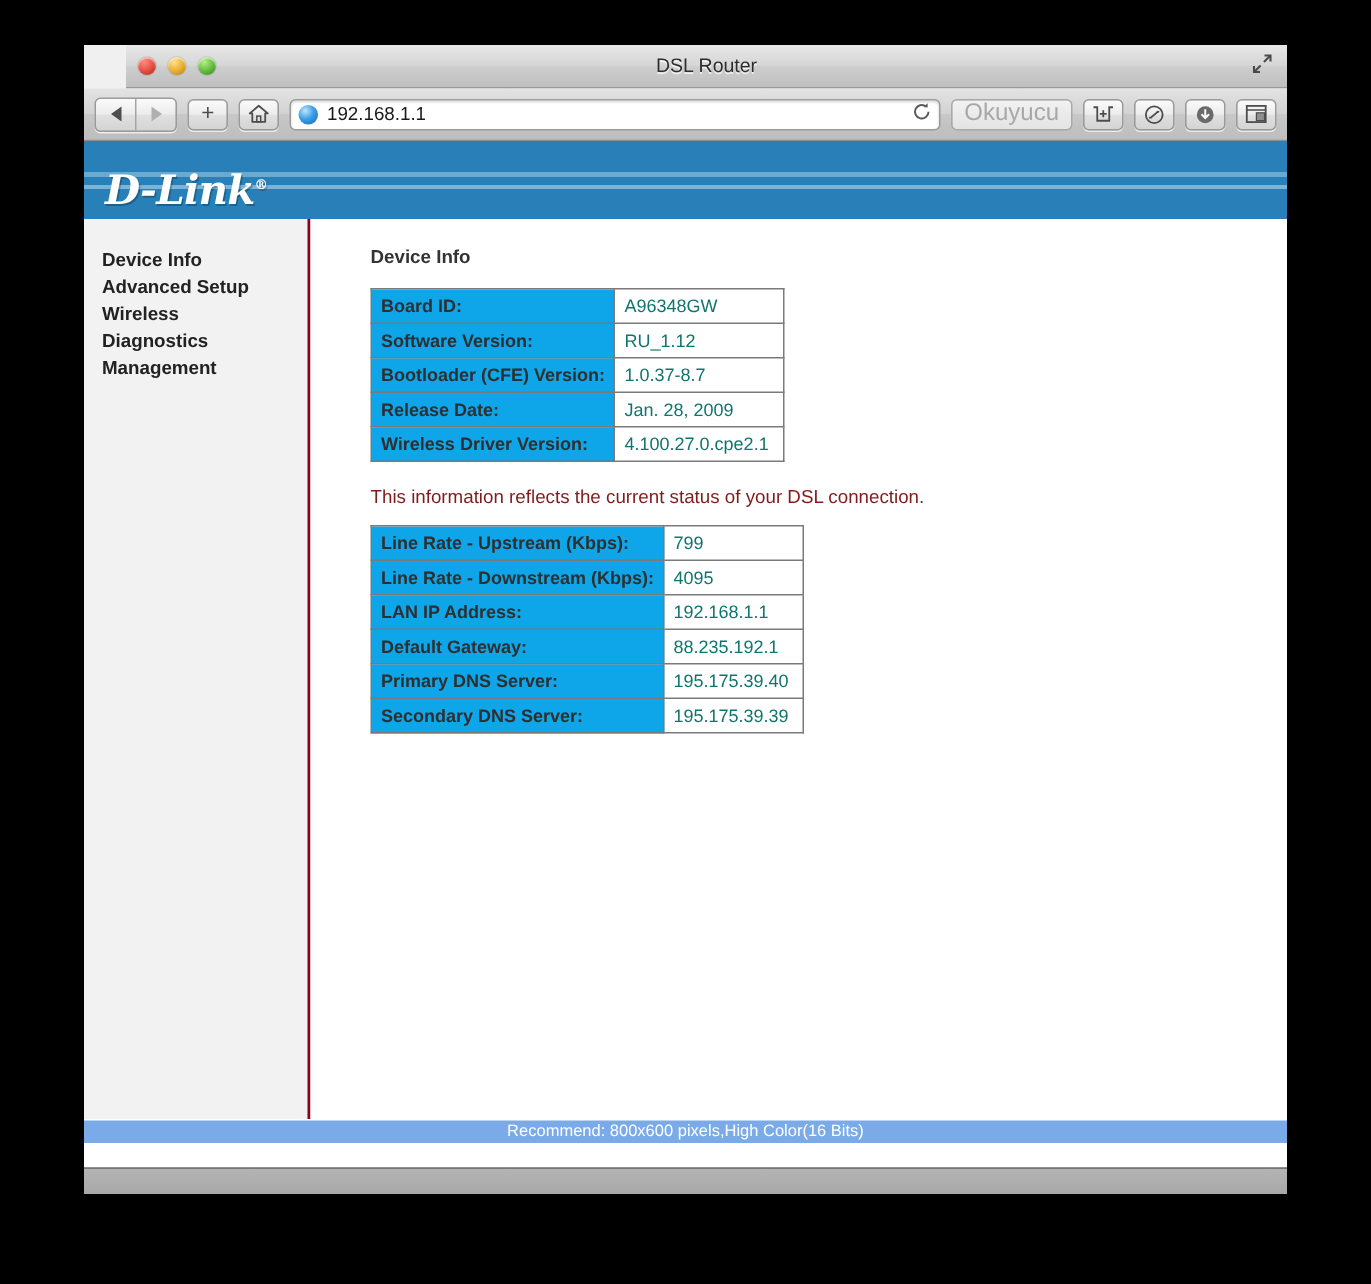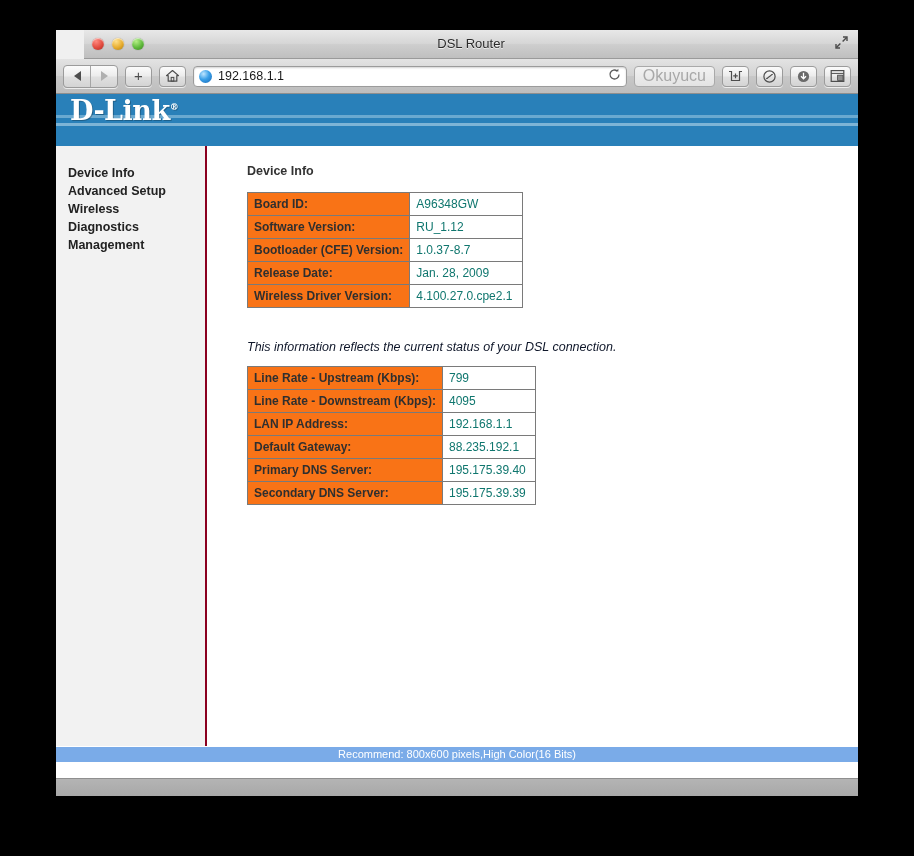--- a/index.html
+++ b/index.html
@@ -177,27 +177,28 @@
         #2980b9 0%, #2980b9 40%,
         #6aa9d0 40%, #6aa9d0 46%,
         #2980b9 46%, #2980b9 56%,
         #7db4d6 56%, #7db4d6 62%,
         #2980b9 62%, #2980b9 100%);
     position: relative;
     overflow: hidden;
   }
   #dlink-logo {
     position: absolute;
-    left: 14px; top: 1px;
+    left: 14px; top: 18px;
     font-size: 27px;
     font-weight: bold;
     color: #ffffff;
     letter-spacing: -0.5px;
     font-family: "DejaVu Serif", serif;
     text-shadow: 1px 1px 0 rgba(0,0,0,0.25);
+    font-style: italic;
   }
   #dlink-reg {
     font-size: 9px;
     vertical-align: super;
   }
 
   #body-area {
     display: flex;
     height: 600px;
   }
@@ -232,37 +233,36 @@
     border-collapse: collapse;
     border: 1px solid #7a7a7a;
   }
   table.info td {
     border: 1px solid #7a7a7a;
     font-size: 12px;
     padding: 3px 6px;
     line-height: 16px;
   }
   table.info td.k {
-    background: #f97316;
+    background: #0ea5e9;
     font-weight: bold;
     color: #2f2f2f;
     white-space: nowrap;
   }
   table.info td.v {
     background: #ffffff;
     color: #0f766e;
     white-space: nowrap;
   }
   #t1 td.v { min-width: 100px; }
   #t2 td.v { min-width: 80px; }
   #status-note {
     font-size: 12.5px;
-    color: #0f172a;
-    margin: 32px 0 12px 0;
-    font-style: italic;
+    color: #7f1d1d;
+    margin: 16px 0 12px 0;
   }
 
   #footer-bar {
     height: 15px;
     background: #7aabe8;
     color: #ffffff;
     font-size: 11px;
     text-align: center;
     line-height: 15px;
     border-top: 1px solid #ffffff;

